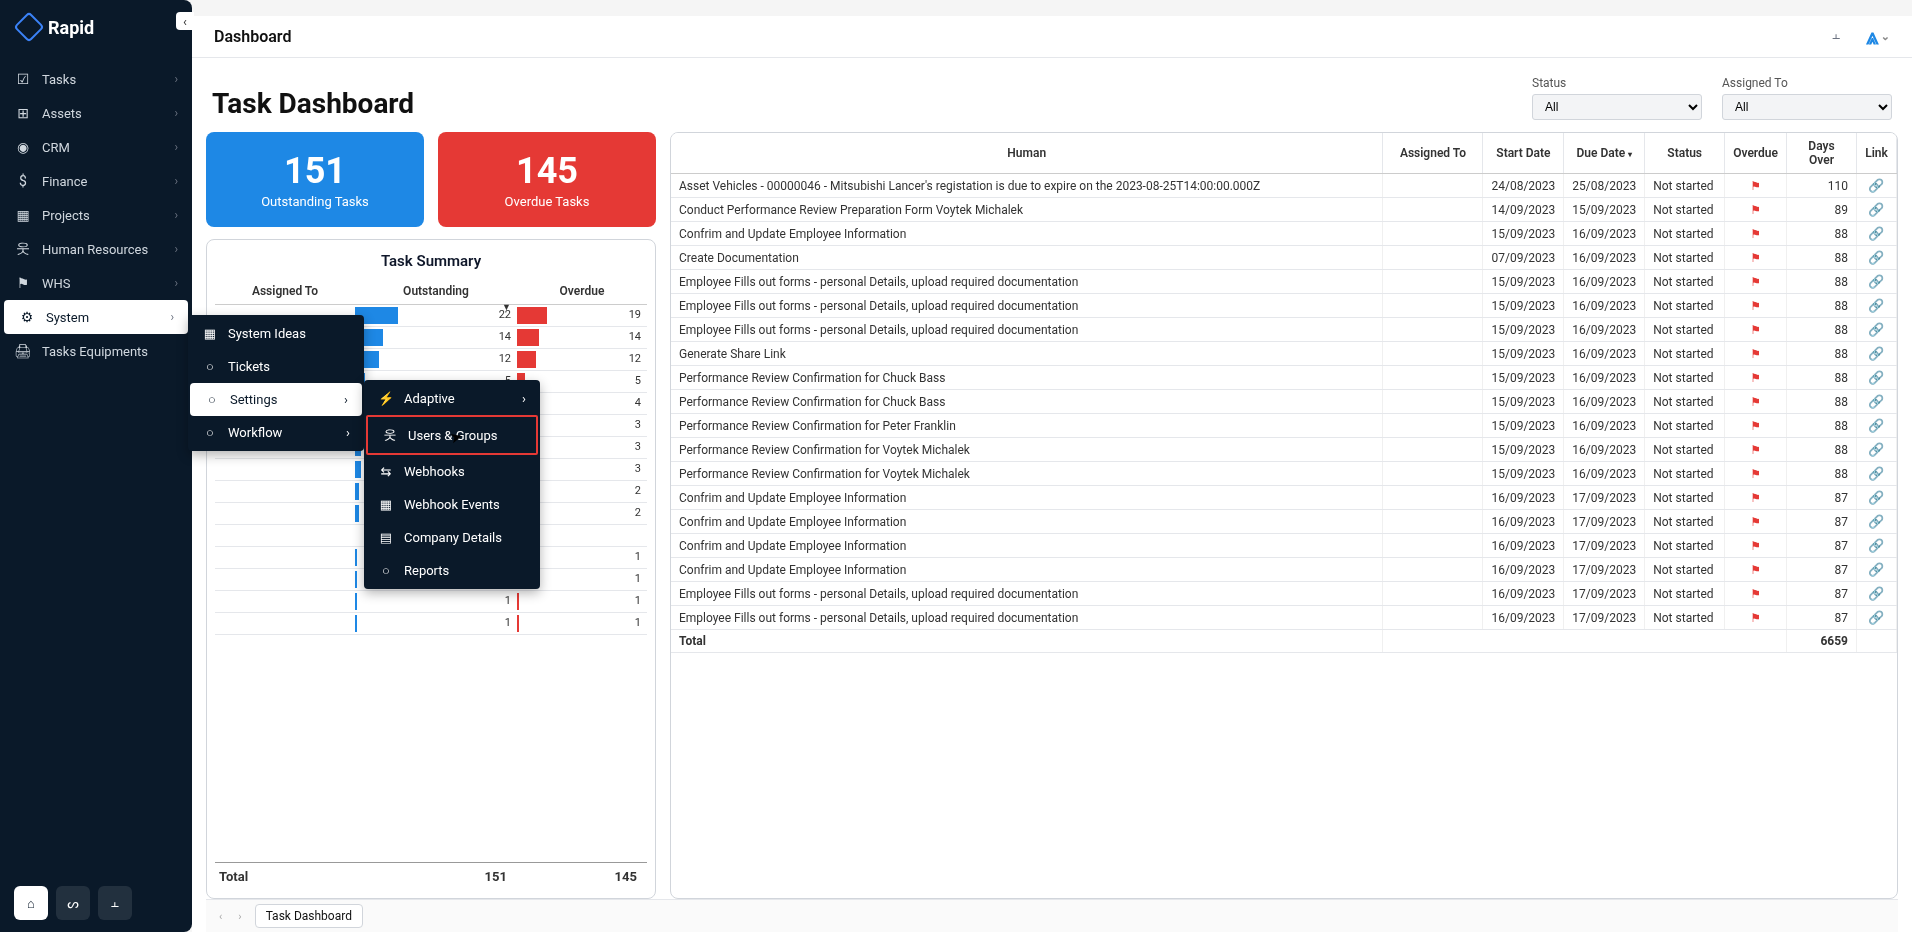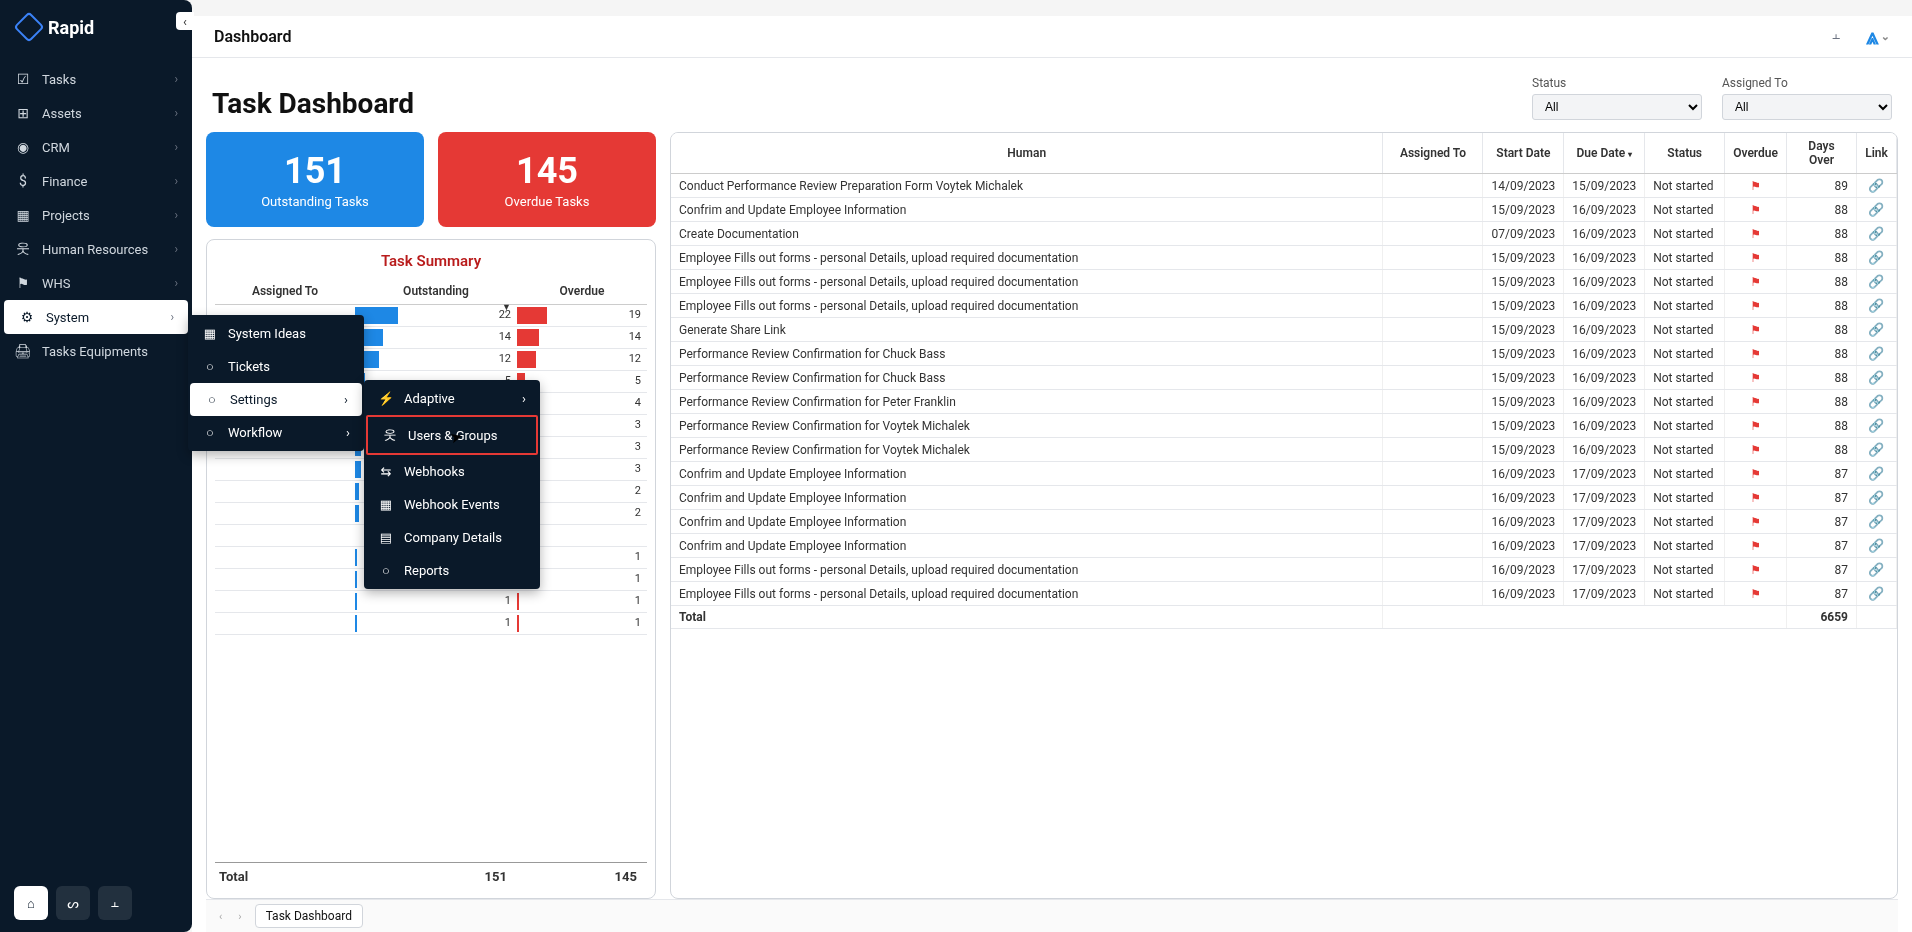--- a/index.html
+++ b/index.html
@@ -50,21 +50,21 @@
 .panels { display: flex; gap: 14px; flex: 1; overflow: hidden; }
 .left-panel { width: 450px; display: flex; flex-direction: column; gap: 12px; }
 .cards { display: flex; gap: 14px; }
 .stat-card { flex: 1; border-radius: 8px; color: #fff; padding: 18px 10px; text-align: center; }
 .stat-card.blue { background: #1e88e5; }
 .stat-card.red { background: #e53935; }
 .stat-num { font-size: 36px; font-weight: 700; }
 .stat-label { font-size: 13px; margin-top: 2px; }
 
 .summary-box { border: 1px solid #d1d5db; border-radius: 8px; padding: 8px; flex: 1; display: flex; flex-direction: column; overflow: hidden; }
-.summary-title { text-align: center; font-weight: 600; padding: 4px 0 8px; font-size: 15px; color: #b91c1c; }
+.summary-title { text-align: center; font-weight: 600; padding: 4px 0 8px; font-size: 15px; color: #0f172a; }
 .summary-head { display: flex; border-bottom: 1px solid #ccc; font-weight: 600; font-size: 12px; color: #333; }
 .summary-head .col { padding: 6px 4px; text-align: center; }
 .col.assigned { width: 140px; }
 .col.outstanding { flex: 1; position: relative; }
 .col.overdue { width: 130px; position: relative; }
 .sort-arrow { font-size: 9px; position: absolute; bottom: -8px; right: 6px; }
 
 .summary-body { flex: 1; overflow-y: auto; }
 .summary-row { display: flex; align-items: center; border-bottom: 1px solid #e5e7eb; height: 22px; font-size: 12px; }
 .summary-total { display: flex; border-top: 1px solid #999; font-weight: 700; padding: 6px 0; font-size: 13px; }
@@ -433,20 +433,30 @@
                     <th style="width: 80px;">Start Date</th>
                     <th style="width: 80px;">Due Date <span style="font-size:8px;">▾</span></th>
                     <th style="width: 80px;">Status</th>
                     <th style="width: 60px;">Overdue</th>
                     <th style="width: 70px;">Days Over</th>
                     <th style="width: 40px;">Link</th>
                   </tr>
               </thead>
               <tbody id="task-body">
                   <tr>
+                    <td>Asset Vehicles - 00000046 - Mitsubishi Lancer's registation is due to expire on the 2023-08-25T14:00:00.000Z</td>
+                    <td></td>
+                    <td style="text-align:center">24/08/2023</td>
+                    <td style="text-align:center">25/08/2023</td>
+                    <td>Not started</td>
+                    <td style="text-align:center"><span class="flag">⚑</span></td>
+                    <td style="text-align:right">110</td>
+                    <td style="text-align:center"><span class="link-icon">🔗</span></td>
+                  </tr>
+                  <tr>
                     <td>Conduct Performance Review Preparation Form Voytek Michalek</td>
                     <td></td>
                     <td style="text-align:center">14/09/2023</td>
                     <td style="text-align:center">15/09/2023</td>
                     <td>Not started</td>
                     <td style="text-align:center"><span class="flag">⚑</span></td>
                     <td style="text-align:right">89</td>
                     <td style="text-align:center"><span class="link-icon">🔗</span></td>
                   </tr>
                   <tr>

